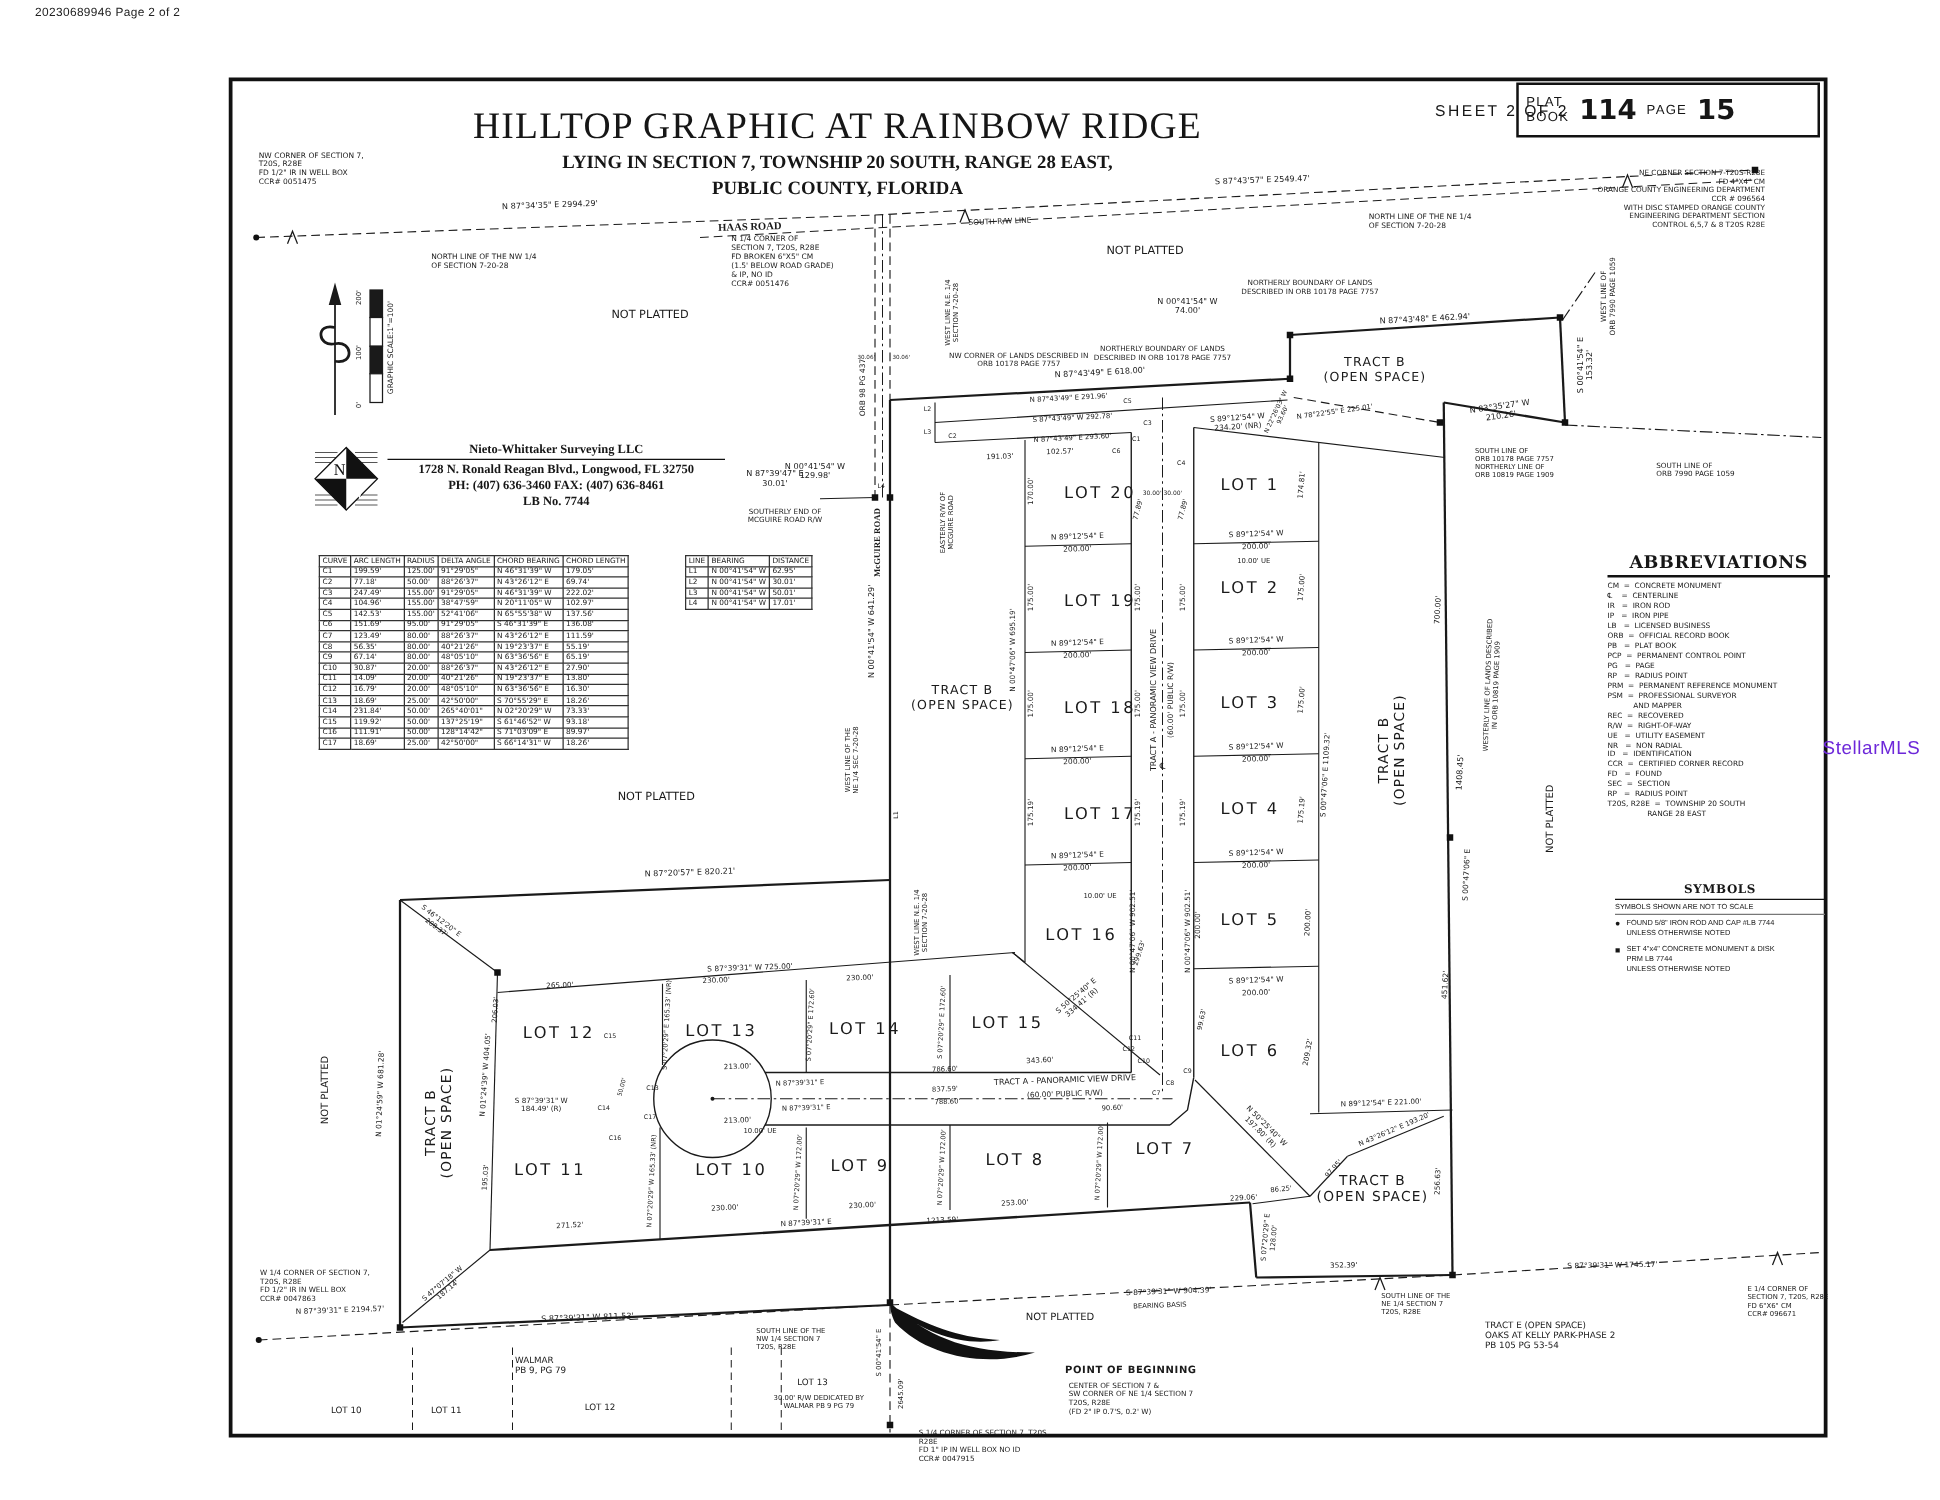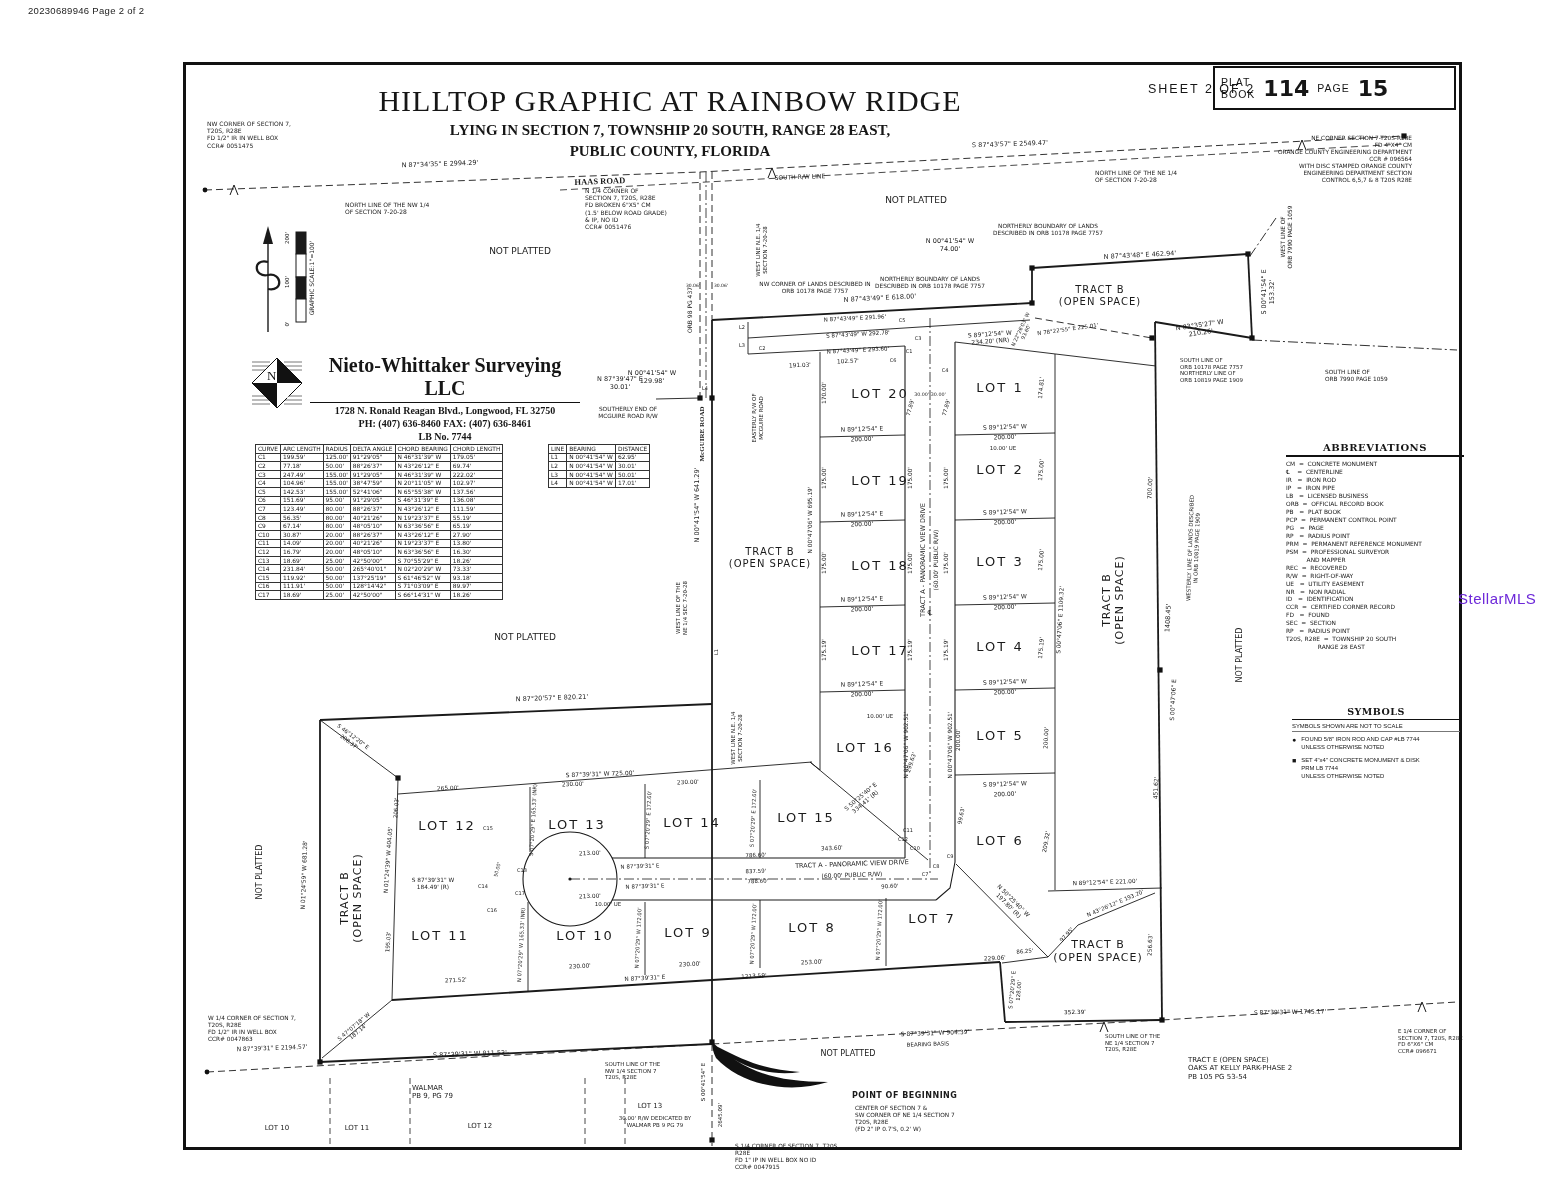--- a/index.html
+++ b/index.html
@@ -18,30 +18,30 @@
   #main-title{font-size:30px;letter-spacing:1px;}
   .sub-title{font-size:15px;font-weight:700;margin-top:4px;}
   #sheet-info{position:absolute;left:1148px;top:82px;font-size:12.5px;letter-spacing:2px;}
   #plat-box{position:absolute;left:1213px;top:66px;width:243px;height:44px;border:2px solid #111;
             display:flex;align-items:center;gap:8px;padding:0 6px;box-sizing:border-box;}
   #plat-box .small{font-size:10.5px;line-height:1.15;letter-spacing:1px;white-space:pre-line;}
   #plat-box .big{font-size:22px;font-weight:700;font-family:"DejaVu Sans",sans-serif;}
   #surv-block{position:absolute;left:250px;top:354px;width:330px;}
   #surv-logo{position:absolute;left:0;top:2px;}
   #surv-text{margin-left:60px;text-align:center;font-family:"Liberation Serif",serif;}
-  #surv-name{font-size:20px;font-weight:700;border-bottom:1.5px solid #111;padding-bottom:2px;}
+  #surv-name{font-size:10px;font-weight:700;border-bottom:1.5px solid #111;padding-bottom:2px;}
   .surv-line{font-size:10px;font-weight:700;margin-top:2px;}
   table.plat-tbl{position:absolute;border-collapse:collapse;background:#fff;
       font-family:"DejaVu Sans",sans-serif;font-size:5.9px;}
   table.plat-tbl th,table.plat-tbl td{border:0.5px solid #333;padding:0 2px;height:7.6px;
       white-space:nowrap;font-weight:400;text-align:left;}
   #curve-table{left:255px;top:444px;}
   #line-table{left:548px;top:444px;}
   #abbr-block{position:absolute;left:1286px;top:442px;width:178px;}
-  #abbr-title{text-align:center;font-size:10px;font-weight:700;letter-spacing:.5px;
+  #abbr-title{text-align:center;font-size:14px;font-weight:700;letter-spacing:.5px;
       font-family:"DejaVu Serif",serif;border-bottom:2px solid #111;padding-bottom:2px;margin-bottom:4px;}
   .abbr-item{font-size:5.9px;line-height:1.35;white-space:pre;font-family:"DejaVu Sans",sans-serif;}
   #sym-block{position:absolute;left:1292px;top:706px;width:168px;}
   #sym-title{text-align:center;font-size:9.5px;font-weight:700;letter-spacing:.5px;
       font-family:"DejaVu Serif",serif;border-bottom:1.5px solid #111;padding-bottom:2px;margin-bottom:3px;}
   #sym-note{font-size:5.9px;margin-bottom:4px;border-bottom:.5px solid #777;padding-bottom:2px;}
   .sym-item{display:flex;gap:5px;font-size:5.9px;line-height:1.35;margin-bottom:5px;}
   .sym-glyph{font-size:7px;line-height:1.1;}
   .sym-text{white-space:pre-line;}
   #watermark{position:absolute;left:1458px;top:590px;font-size:15px;color:#6d28d9;
@@ -429,21 +429,21 @@
       </g>
       <polygon points="27,2 52,27 27,52 2,27" fill="#fff" stroke="#111" stroke-width="1"></polygon>
       <polygon points="27,2 52,27 27,27" fill="#111"></polygon>
       <polygon points="2,27 27,27 27,52" fill="#111"></polygon>
       <text x="17" y="24" font-size="13" font-family="Liberation Serif,serif" fill="#111">N</text>
       <text x="29" y="42" font-size="13" font-family="Liberation Serif,serif" fill="#fff">W</text>
     </svg>
     <div id="surv-text">
       <div id="surv-name">Nieto-Whittaker Surveying LLC</div>
       <div class="surv-line">1728 N. Ronald Reagan Blvd., Longwood, FL 32750</div>
-      <div class="surv-line">PH: (407) 636-8460  FAX: (407) 636-8461</div>
+      <div class="surv-line">PH: (407) 636-3460  FAX: (407) 636-8461</div>
       <div class="surv-line">LB No. 7744</div>
     </div>
   </div>
 
   <table class="plat-tbl" id="curve-table">
     <thead>
         <tr id="curve-head">
           <th>CURVE</th>
           <th>ARC LENGTH</th>
           <th>RADIUS</th>

